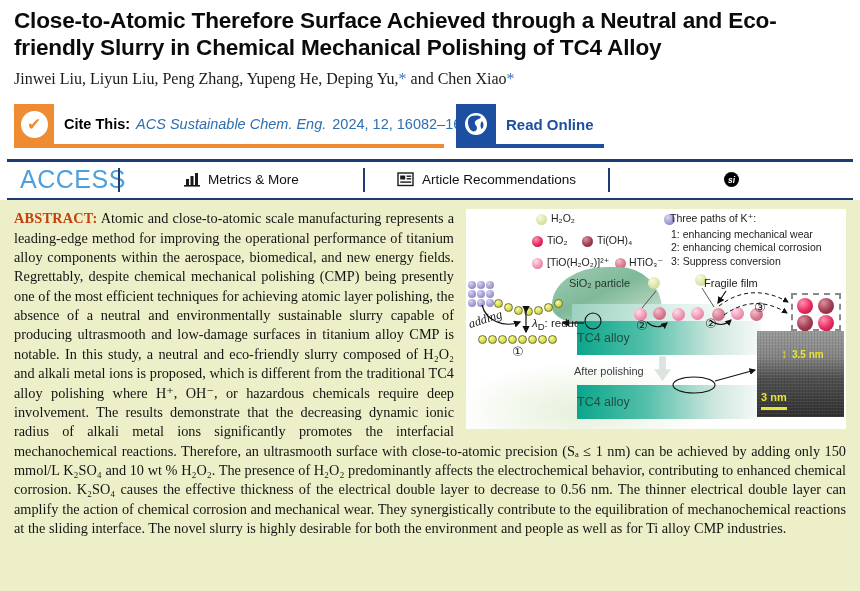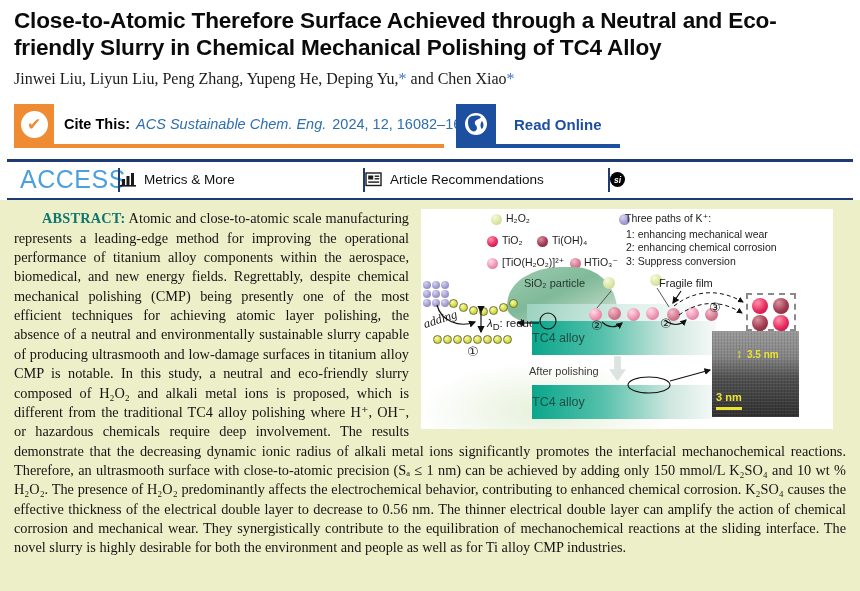--- a/index.html
+++ b/index.html
@@ -16,41 +16,41 @@
   .cite-icon{width:40px;height:40px;background:#EF8B33;display:flex;align-items:center;justify-content:center;flex:0 0 40px;}
   .cite-icon .ball{width:27px;height:27px;border-radius:50%;background:#fff;display:flex;align-items:center;justify-content:center;
                    color:#EF8B33;font-size:17px;font-weight:bold;font-family:"DejaVu Sans",sans-serif;}
   .cite-text{display:flex;align-items:center;gap:6px;padding:0 10px;background:#fff;white-space:nowrap;
              font-family:"Liberation Sans","DejaVu Sans",sans-serif;font-size:14.5px;}
   .cite-label{font-weight:bold;color:#000;}
   .cite-journal{font-style:italic;color:#2e6fb0;}
   .cite-rest{color:#2e6fb0;}
   .read-online{display:inline-flex;align-items:stretch;border-bottom:4px solid #1C4FA0;}
   .globe{width:40px;height:40px;background:#1C4FA0;display:flex;align-items:center;justify-content:center;flex:0 0 40px;}
-  .ro-label{display:flex;align-items:center;background:#fff;padding:0 18px;color:#1C4FA0;font-weight:bold;
+  .ro-label{display:flex;align-items:center;background:#fff;padding:0 10px;color:#1C4FA0;font-weight:bold;
             font-family:"Liberation Sans","DejaVu Sans",sans-serif;font-size:15px;white-space:nowrap;}
   
   .rule{height:2.5px;background:#1e3b73;margin:0 7px;}
   .rule.r1{margin-top:11px;}
   .access-row{display:flex;align-items:center;margin:0 7px;height:36px;
               font-family:"Liberation Sans","DejaVu Sans",sans-serif;}
   .access{font-size:25px;color:#4DA0DB;padding-left:13px;width:98px;letter-spacing:0.5px;}
   .vsep{width:2px;height:24px;background:#1e3b73;}
-  .acc-item{flex:1;display:flex;align-items:center;gap:7px;
+  .acc-item{flex:1;display:flex;align-items:center;justify-content:center;gap:7px;
             font-size:13.5px;color:#111;cursor:pointer;}
   .si-icon{width:15px;height:15px;border-radius:50%;background:#000;color:#fff;display:flex;align-items:center;
            justify-content:center;font-size:8.5px;font-weight:bold;font-style:italic;}
   
   .abstract{background:#EDEFC8;min-height:394px;box-sizing:border-box;padding:9px 14px 0 14px;}
-  .figure{float:right;width:380px;height:220px;background:#fff;margin:0 13px 6px 12px;position:relative;
-          font-family:"Liberation Sans","DejaVu Sans",sans-serif;font-size:10.5px;color:#222;padding-left:32px;}
+  .figure{float:right;width:380px;height:220px;background:#fff;margin:0 0 6px 12px;position:relative;
+          font-family:"Liberation Sans","DejaVu Sans",sans-serif;font-size:10.5px;color:#222;}
   .figure::before{content:"";position:absolute;inset:0;
           background:radial-gradient(ellipse 180px 70px at 30% 92%, #e6f0da 0%, rgba(255,255,255,0) 70%);}
   .abs-text{margin:0;font-size:14.3px;line-height:1.355;text-align:justify;color:#141414;}
-  .green-label{color:#0f766e;font-weight:bold;letter-spacing:0.2px;margin-left:28px;}
+  .green-label{color:#c2410c;font-weight:bold;letter-spacing:0.2px;}
   .keywords{margin:11px 0 0 0;font-size:14.3px;}
   .kw{font-style:italic;}
   
   .fx{position:absolute;white-space:nowrap;}
   .sph{position:absolute;border-radius:50%;}
   .sp-pgreen{background:radial-gradient(circle at 35% 30%, #f6f9de, #dbe5a6 55%, #c3d47f);}
   .sp-red{background:radial-gradient(circle at 35% 30%, #ff93ac, #e62a5f 55%, #ad1040);}
   .sp-maroon{background:radial-gradient(circle at 35% 30%, #d9909c, #a03a50 55%, #7c2336);}
   .sp-pink{background:radial-gradient(circle at 35% 30%, #ffdce8, #ef93b4 55%, #d06a90);}
   .sp-rose{background:radial-gradient(circle at 35% 30%, #f3becb, #d4798f 55%, #b25670);}

